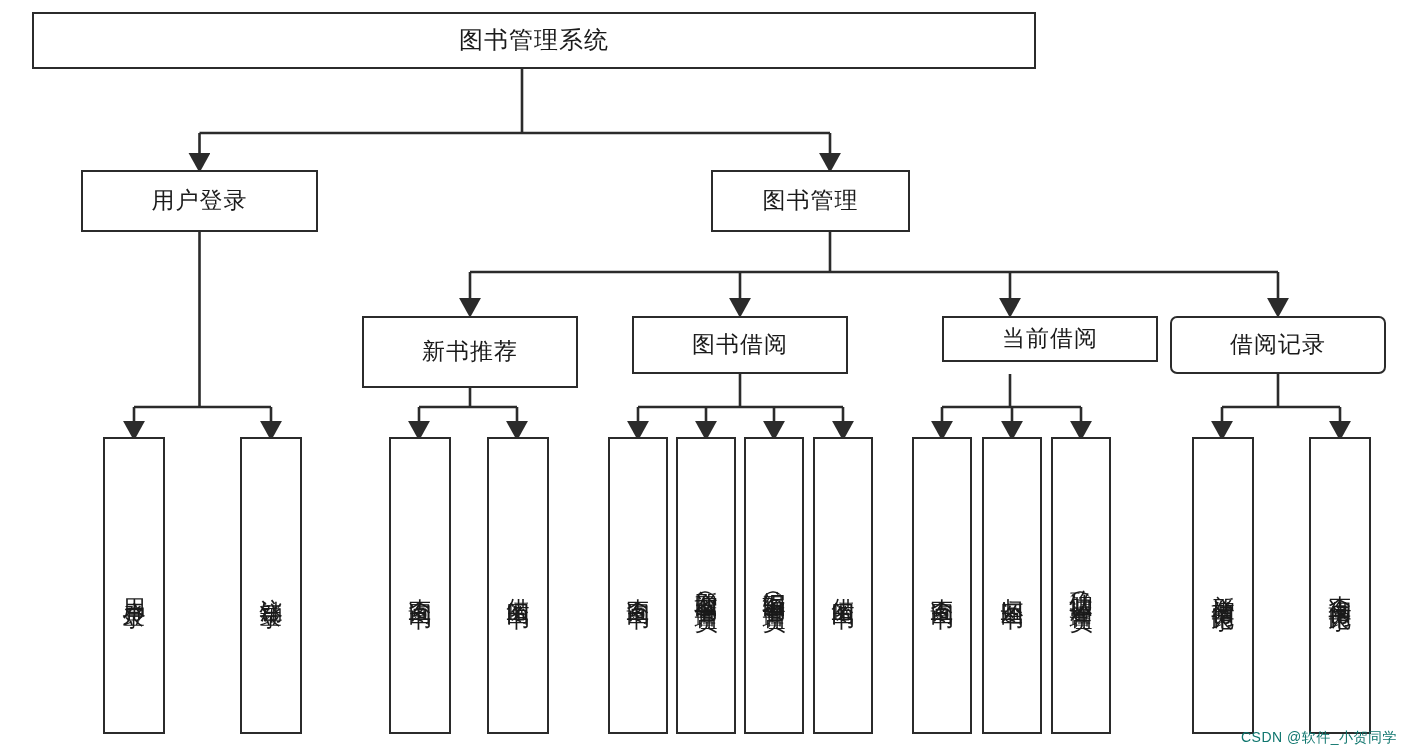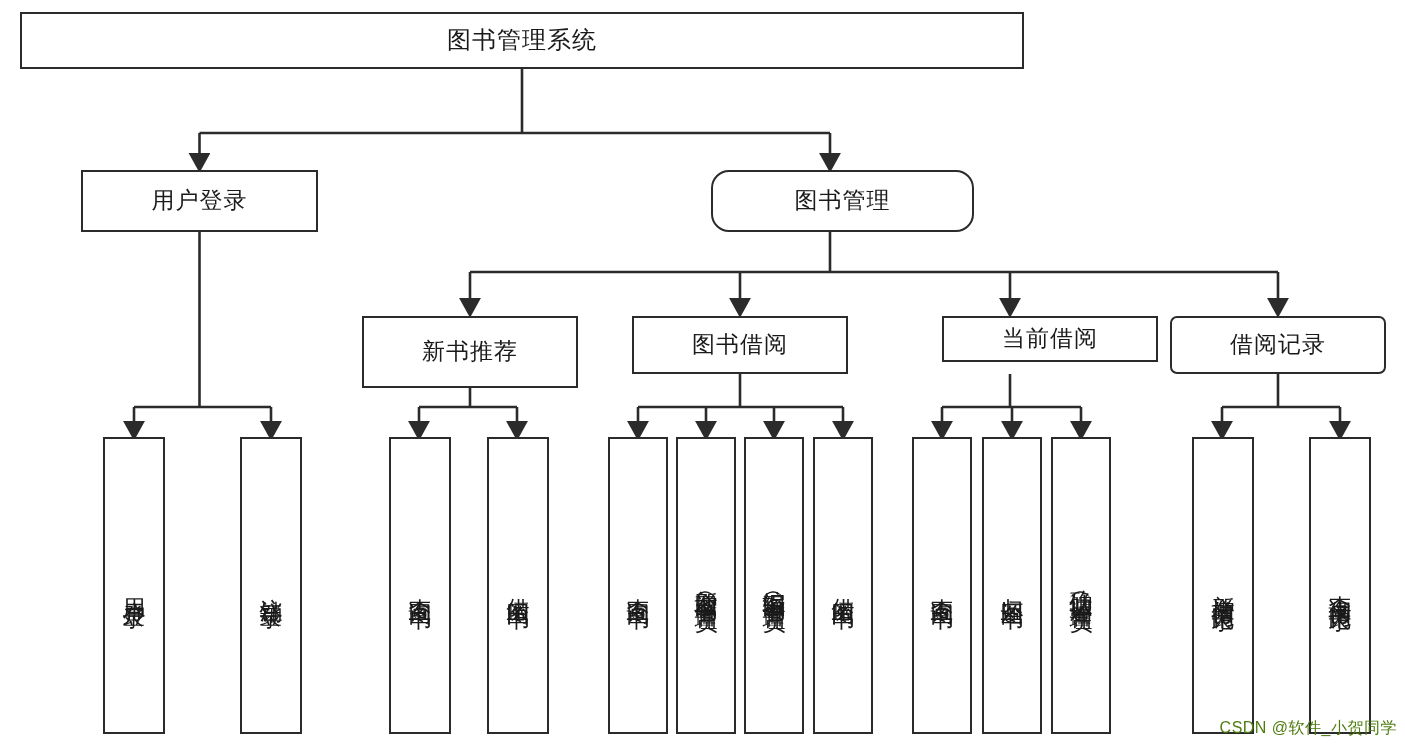--- a/index.html
+++ b/index.html
@@ -55,23 +55,23 @@
   }
   .node.vert .vlabel {
     writing-mode: vertical-rl;
     text-orientation: upright;
     display: block;
     white-space: nowrap;
   }
   .watermark {
     position: absolute;
     right: 8px;
-    bottom: 8px;
-    font-size: 16px;
-    color: #4d7c0f;
+    bottom: 0;
+    font-size: 14px;
+    color: #0f766e;
     letter-spacing: 0.5px;
     white-space: nowrap;
   }
 </style>
 </head>
 <body>
 
 <div id="canvas">
 
   <svg id="wires" viewBox="0 0 1405 747" xmlns="http://www.w3.org/2000/svg">
@@ -117,29 +117,29 @@
       <path d="M1012,407 L1012,425" marker-end="url(#arrow)"></path>
       <path d="M1081,407 L1081,425" marker-end="url(#arrow)"></path>
 
       <path d="M1278,374 L1278,407"></path>
       <path d="M1222,407 L1340,407"></path>
       <path d="M1222,407 L1222,425" marker-end="url(#arrow)"></path>
       <path d="M1340,407 L1340,425" marker-end="url(#arrow)"></path>
     </g>
   </svg>
 
-  <div class="node horiz root" style="left:20px; top:12px; width:1004px; height:57px;">
+  <div class="node horiz root" style="left:32px; top:12px; width:1004px; height:57px;">
     <span>图书管理系统</span>
   </div>
 
   <div class="node horiz" style="left:81px; top:170px; width:237px; height:62px;">
     <span>用户登录</span>
   </div>
 
-  <div class="node horiz" style="left:711px; top:170px; width:263px; height:62px;border-radius:18px;">
+  <div class="node horiz" style="left:711px; top:170px; width:199px; height:62px;">
     <span>图书管理</span>
   </div>
 
   <div class="node horiz" style="left:362px; top:316px; width:216px; height:72px;">
     <span>新书推荐</span>
   </div>
 
   <div class="node horiz" style="left:632px; top:316px; width:216px; height:58px;">
     <span>图书借阅</span>
   </div>

